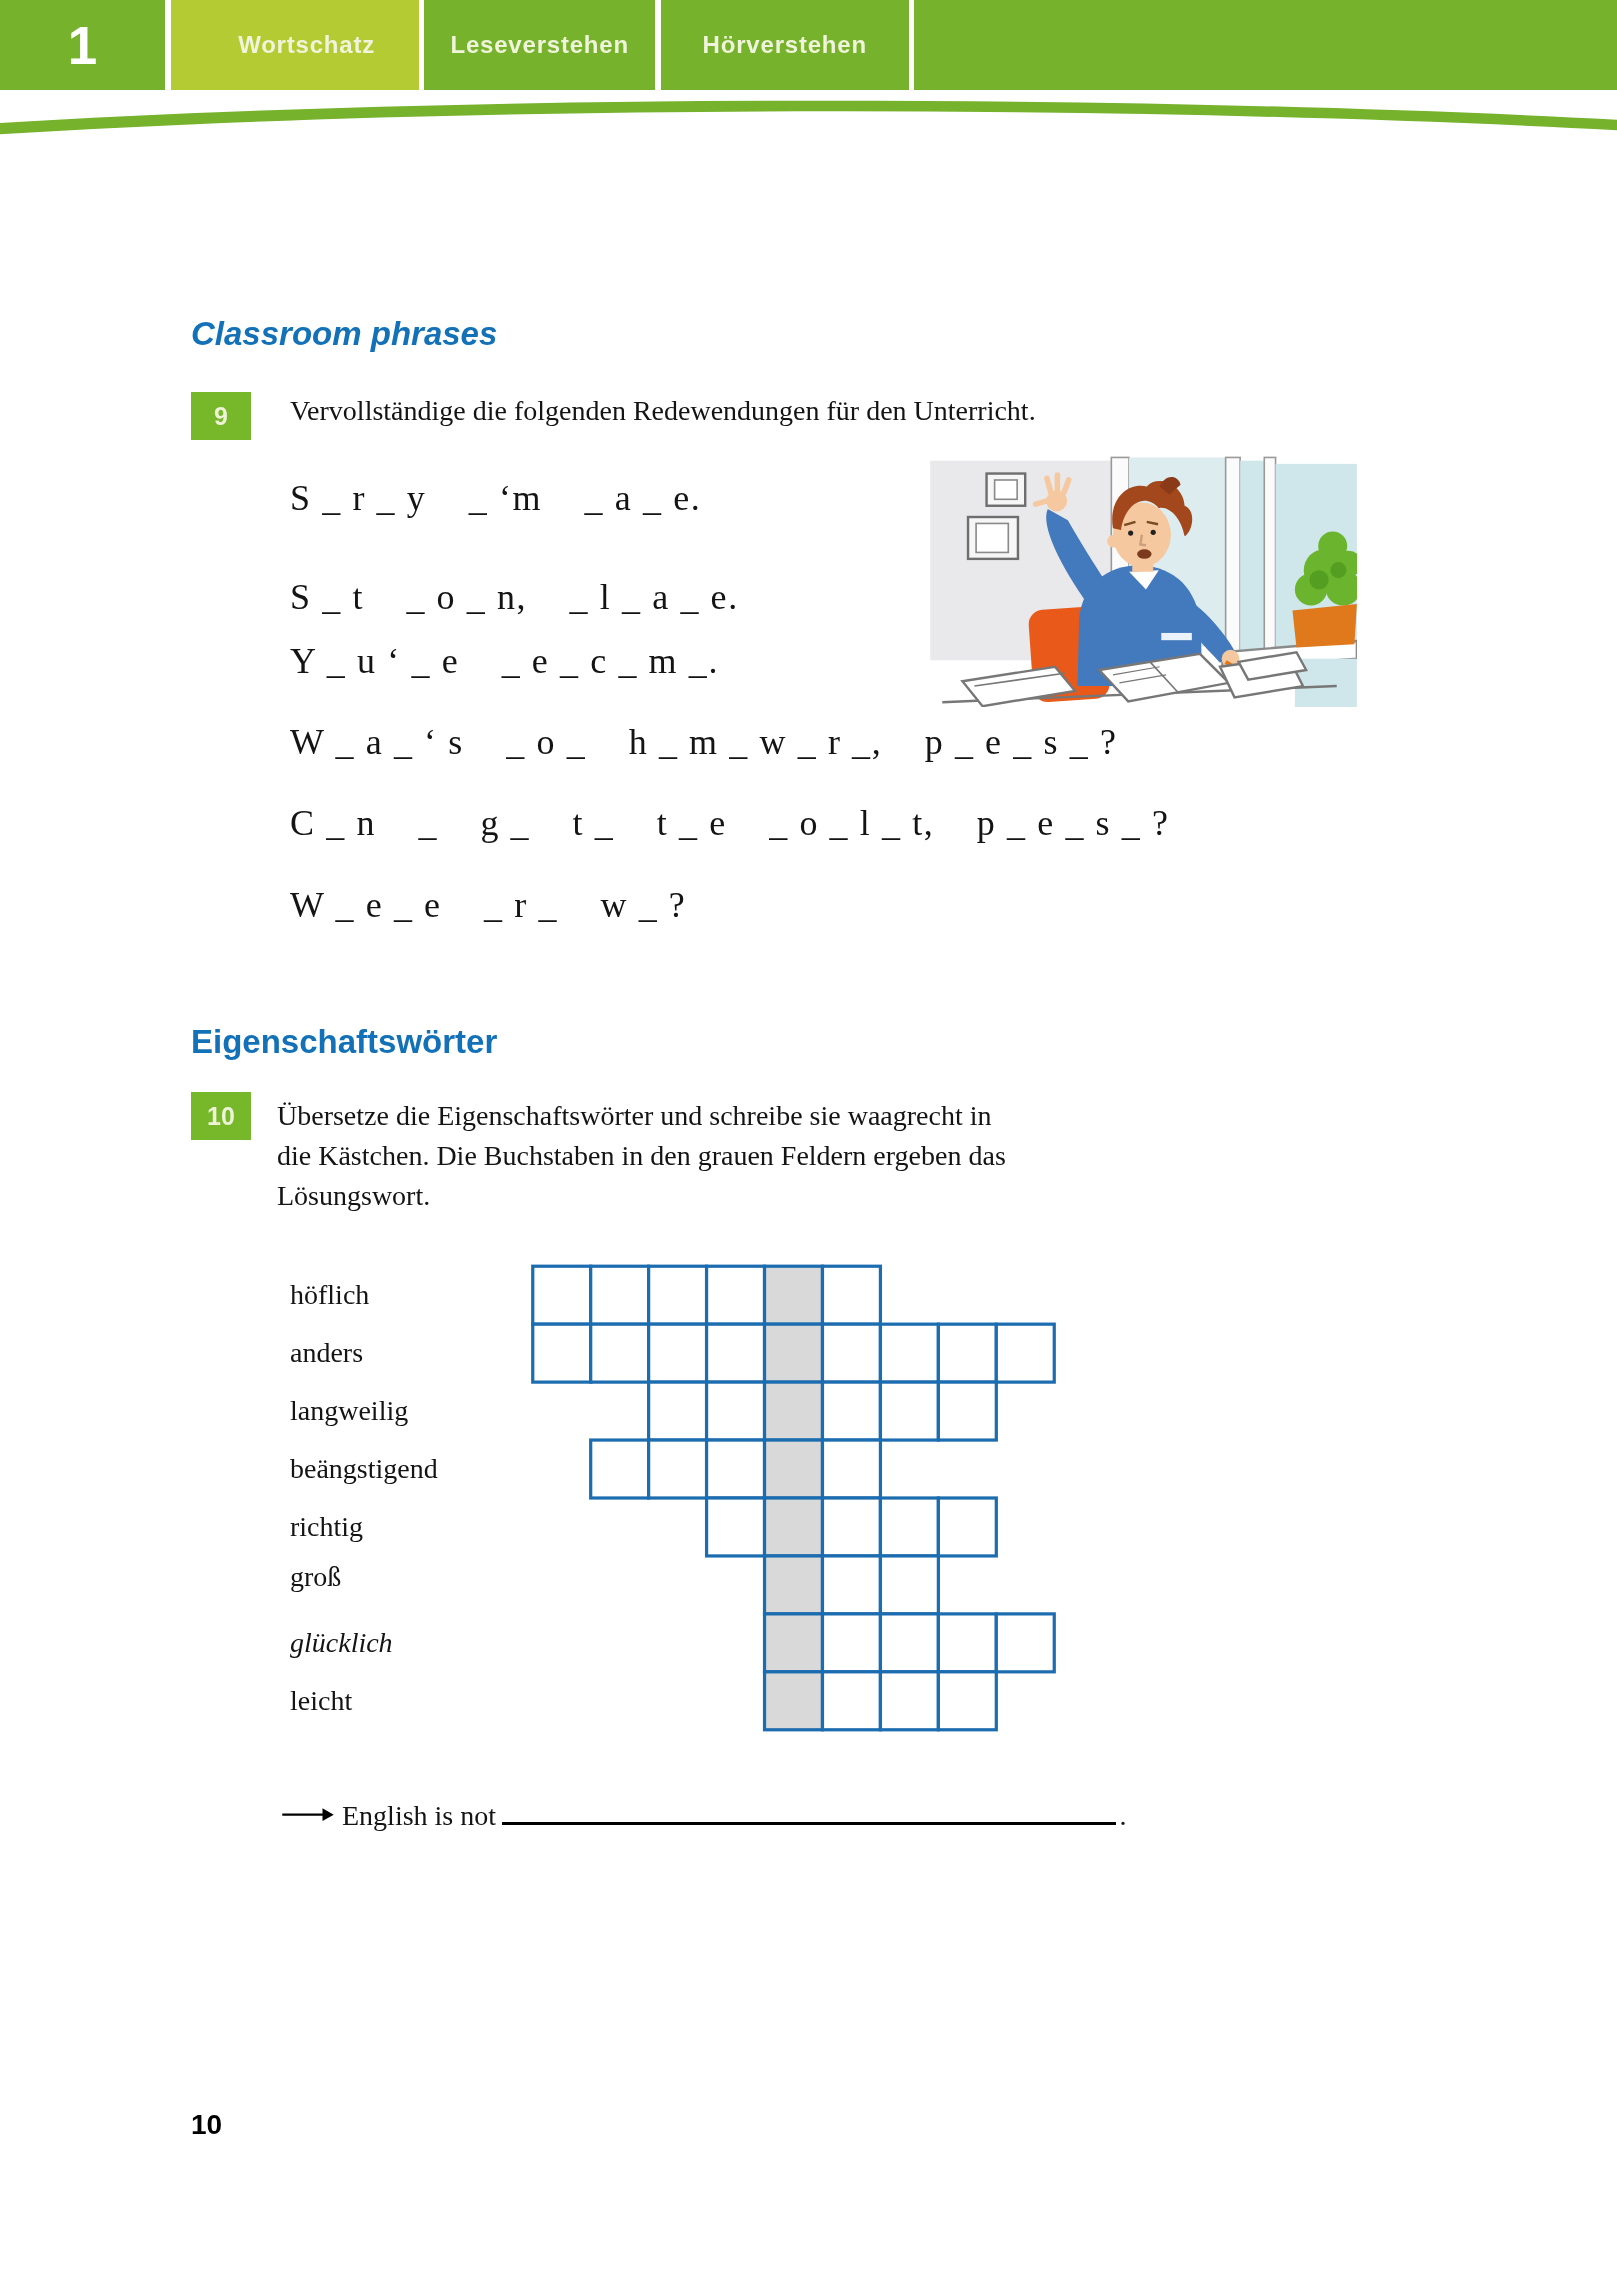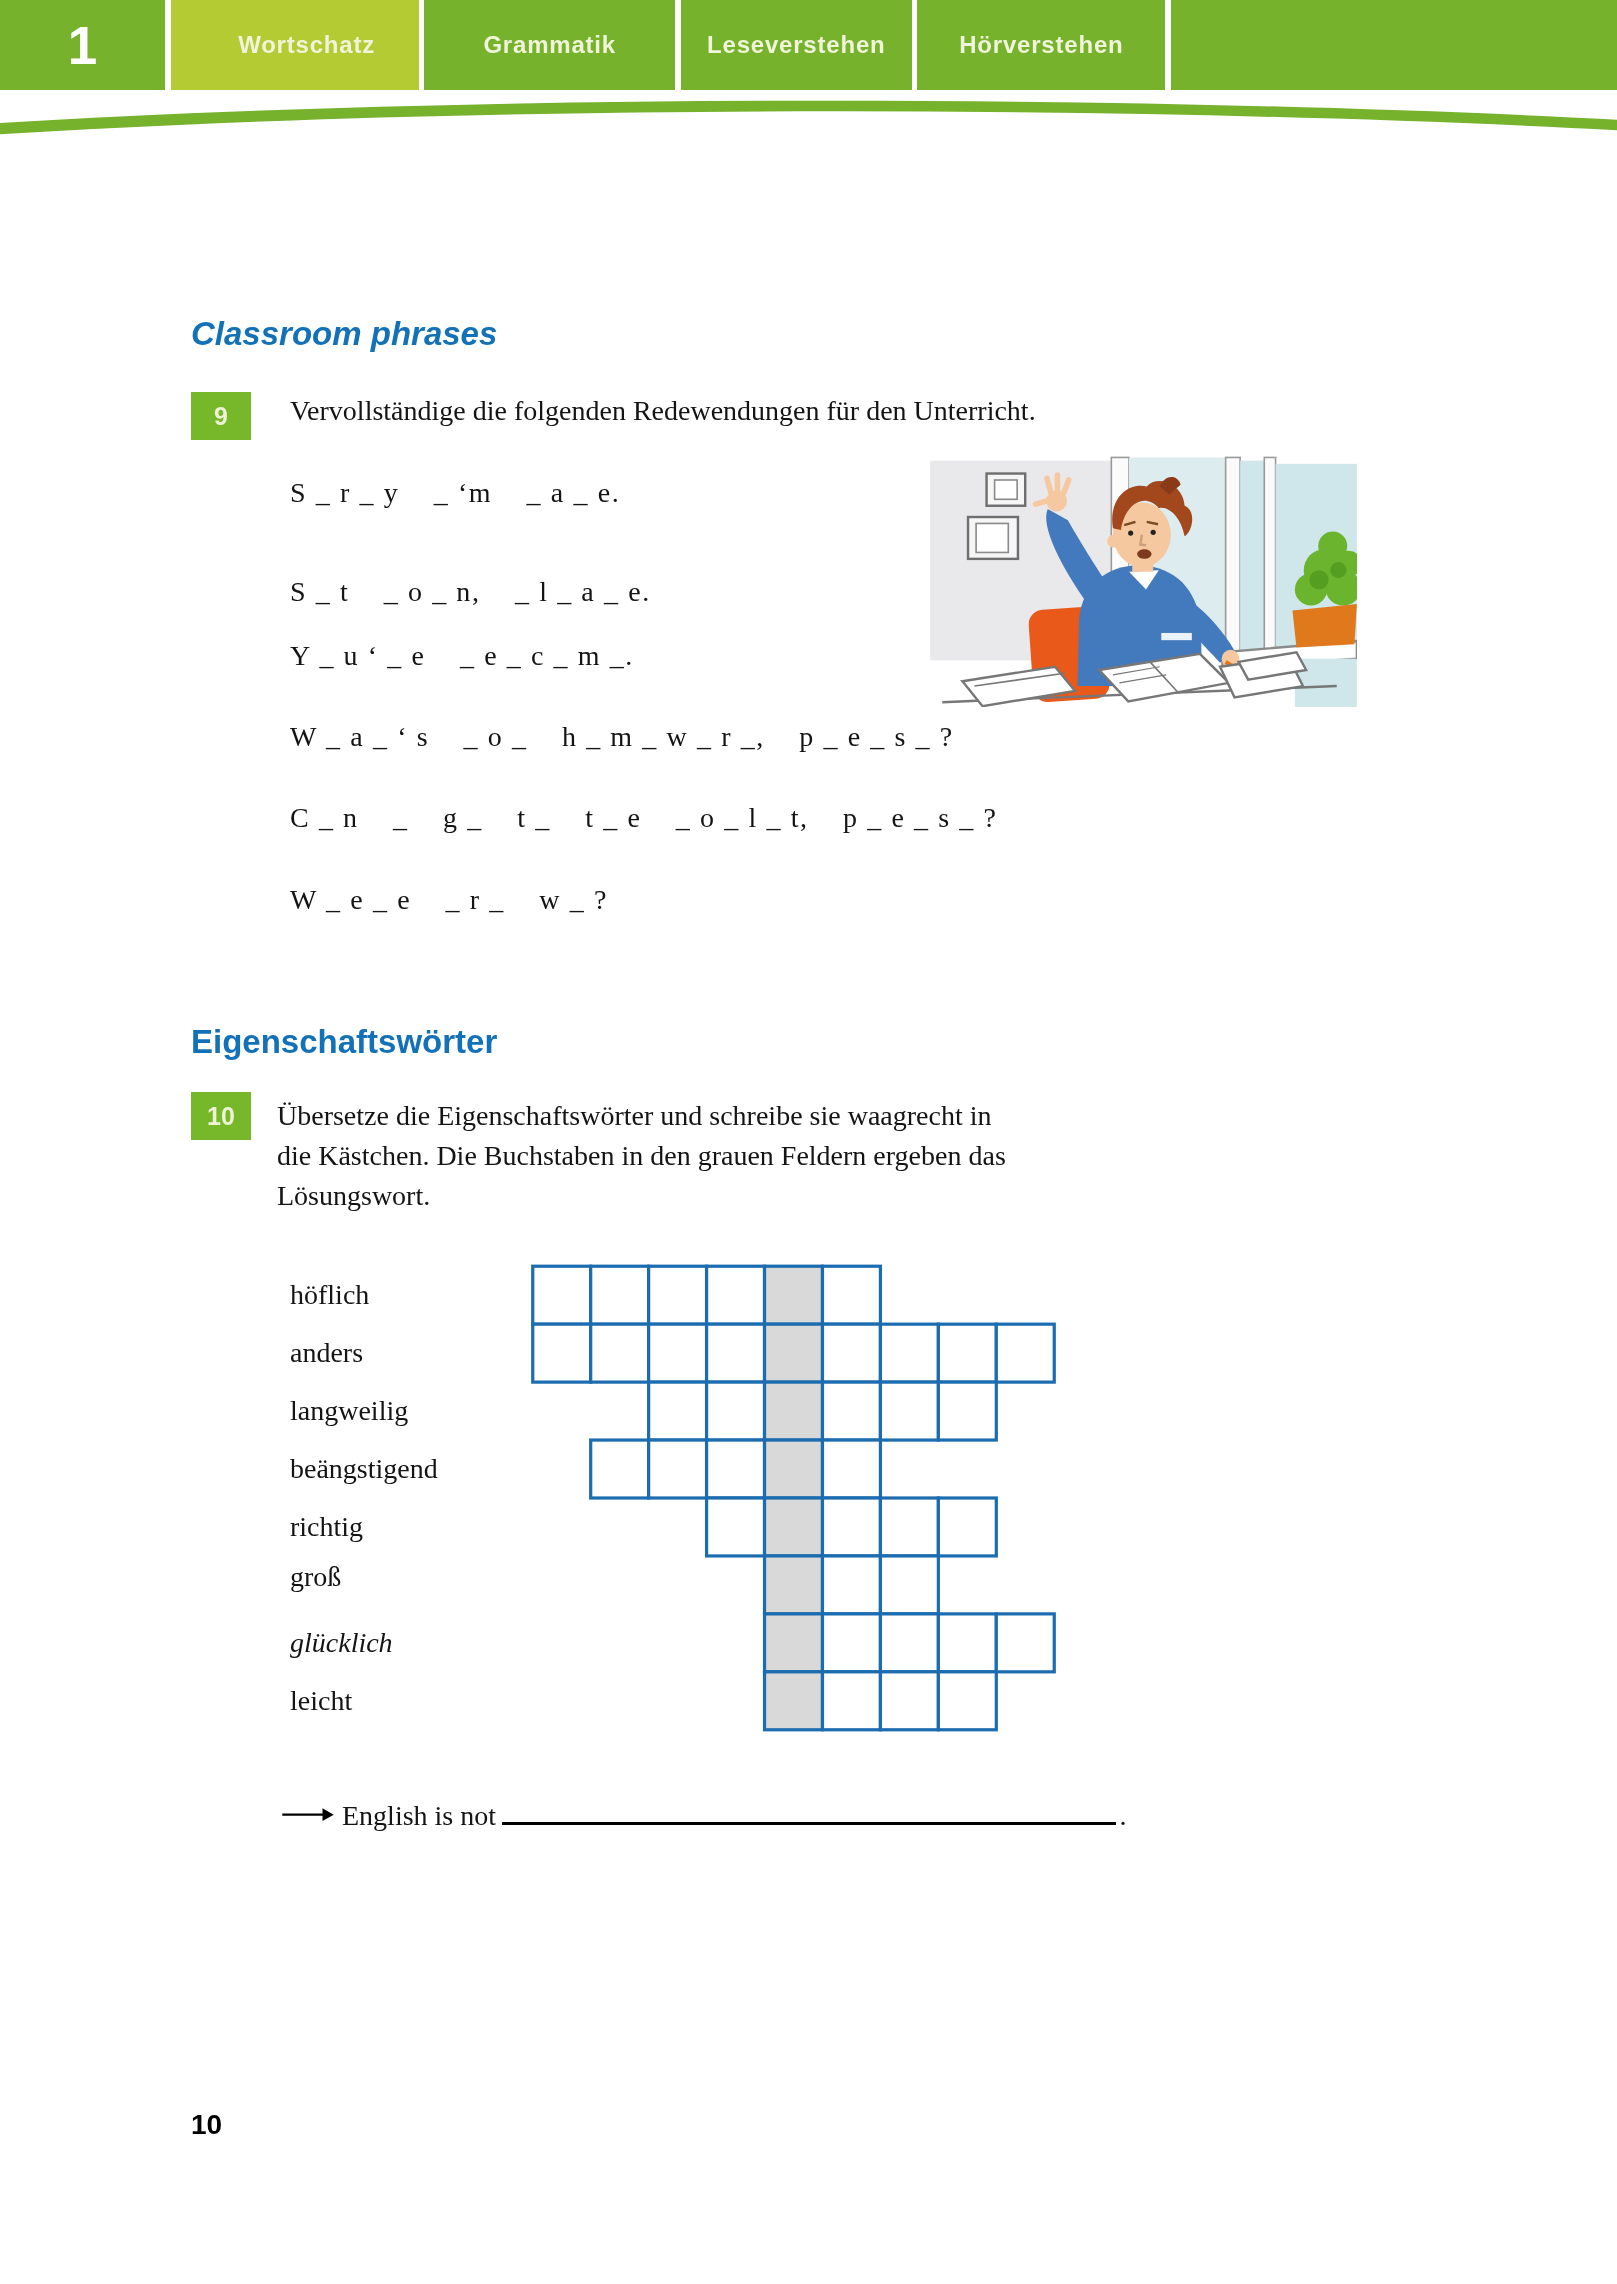--- a/index.html
+++ b/index.html
@@ -25,21 +25,21 @@
   #title2{top:996px;text-align:right;}
   .badge{position:absolute;left:191px;width:60px;height:48px;background:#76b82a;
          display:flex;align-items:center;justify-content:center;
          color:#eef3d8;font:bold 25px "Liberation Sans", sans-serif;}
   #badge9{top:392px;}
   #badge10{top:1092px;}
 
   
   #instr9{position:absolute;left:290px;top:395px;font-size:28px;}
   #phrases{position:absolute;left:290px;top:477px;width:1047px;height:451px;}
-  .phrase{position:absolute;left:0;white-space:pre;font-size:28px;letter-spacing:1.6px;}
+  .phrase{position:absolute;left:0;white-space:pre;font-size:36px;letter-spacing:1.6px;}
   #illustration{position:absolute;left:918px;top:451px;width:439px;height:256px;}
 
   
   #instr10{position:absolute;left:277px;top:1096px;font-size:28px;line-height:40px;}
   #cw-labels{position:absolute;left:290px;top:1266px;width:242px;height:464px;}
   .cw-label{position:absolute;left:0;height:58px;display:flex;align-items:center;font-size:28px;text-align:right;}
   #cw-grid{position:absolute;left:529px;top:1263px;}
 
   
   #solution{position:absolute;left:282px;top:1793px;display:flex;align-items:baseline;font-size:28px;}
@@ -53,21 +53,20 @@
 </style>
 </head>
 <body>
 
 <div class="page">
 
   <header id="tabs-row">
     <div class="hblock" id="unit-block">1</div>
 
   <div class="hblock tab active" style="width: 248px;">Wortschatz</div>
-      <div class="hblock tab" style="width: 251px;">Grammatik</div>
       <div class="hblock tab" style="width: 231px;">Leseverstehen</div>
       <div class="hblock tab" style="width: 248px;">Hörverstehen</div>
       <div class="hblock filler"></div>
     </header>
 
   <svg id="swoosh" viewBox="0 0 2008 100" preserveAspectRatio="none">
     <path d="M0,42 C 600,6 1400,6 2008,38 L2008,51 C 1400,19 600,19 0,56 Z" fill="#76b22c"></path>
   </svg>
 
   <h2 class="sec-title" id="title1">Classroom phrases</h2>

